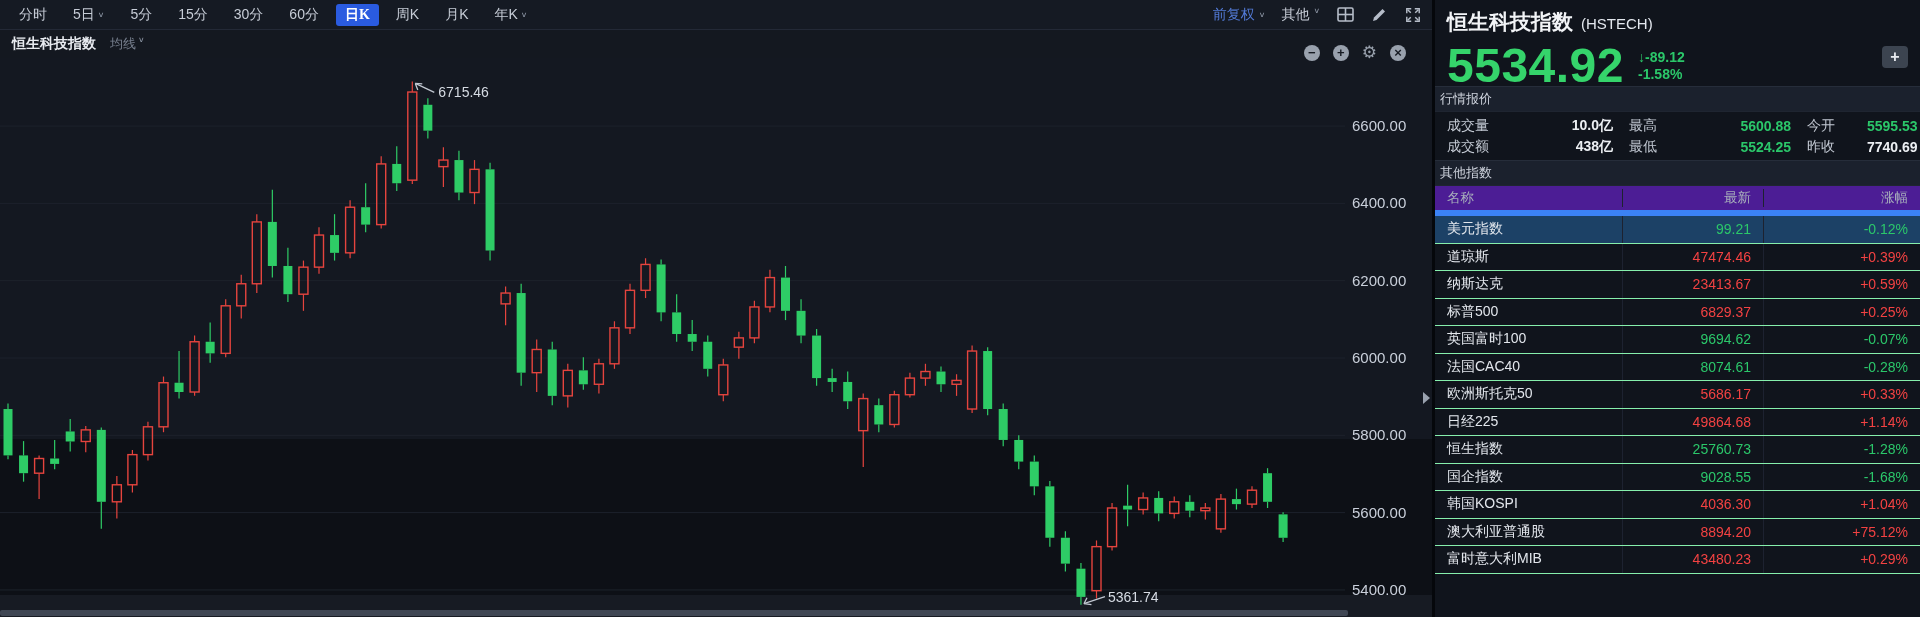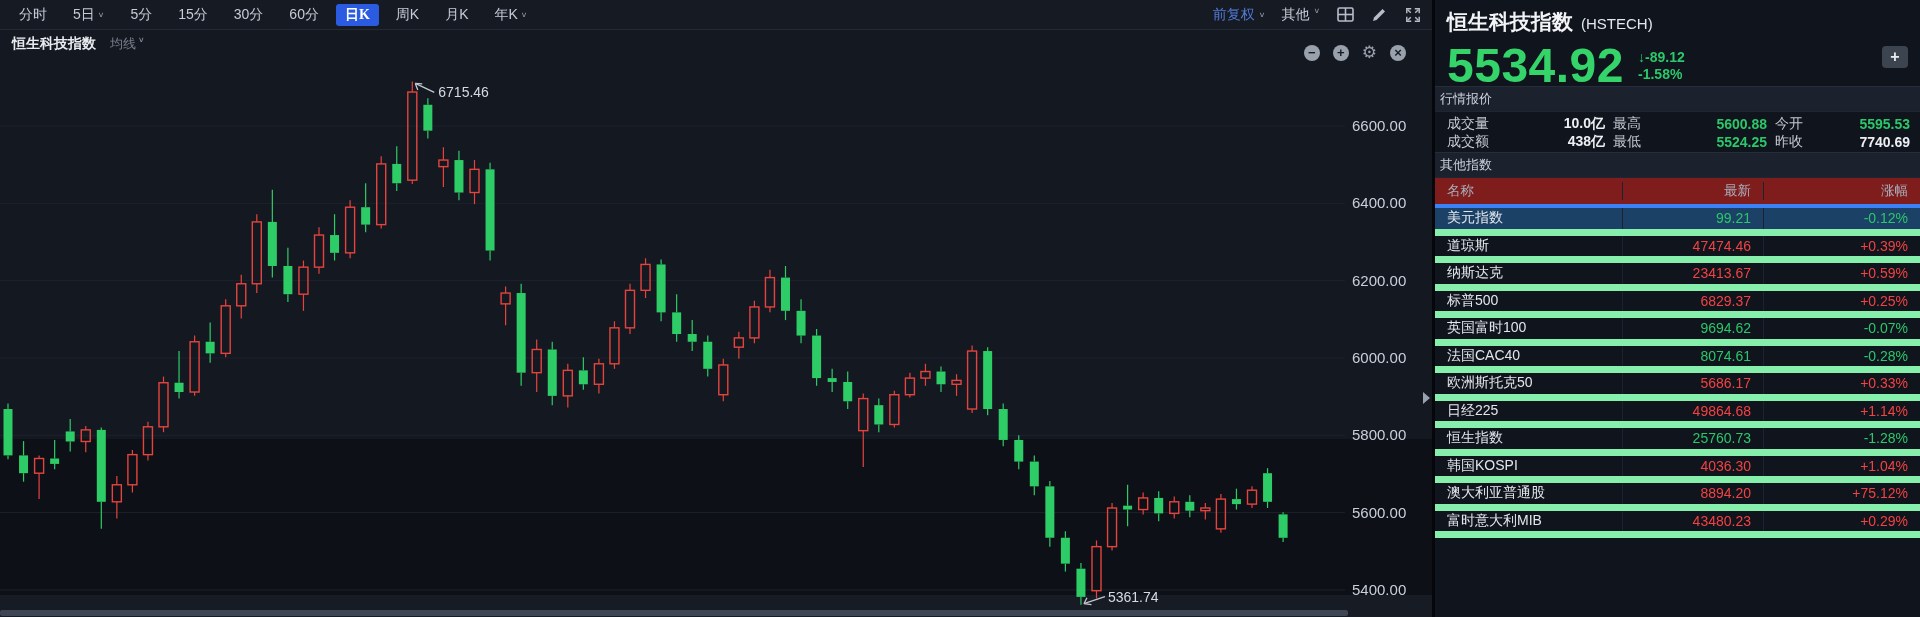--- a/index.html
+++ b/index.html
@@ -46,34 +46,34 @@
   .p-ticker { font-size:15px; color:#e3e7ee; }
   .p-pricerow { display:flex; align-items:center; gap:14px; margin-top:2px; }
   .p-price { font-size:48px; font-weight:bold; color:#35d46b; letter-spacing:.5px; }
   .p-chgcol { display:flex; flex-direction:column; line-height:17px; font-size:14px; font-weight:bold; color:#2bc76a;justify-content:flex-end; }
   .add-btn { position:absolute; right:12px; top:46px; width:26px; height:22px; background:#3c4450; color:#e8ebf0;
              border-radius:4px; font-size:16px; font-weight:bold; display:flex; align-items:center; justify-content:center; cursor:pointer; }
 
   .section-bar { height:26px; background:#1b212d; border-top:1px solid #262d3a; border-bottom:1px solid #1f2531;
                  display:flex; align-items:center; padding:0 5px; font-size:13px; color:#ced3dd; }
 
-  .quote-grid { padding:3px 10px 2px 12px; display:grid; height:40px;
-                grid-template-columns:58px 92px 44px 102px 44px 1fr; column-gap:8px;
+  .quote-grid { padding:3px 10px 2px 12px; display:grid; height:48px;
+                grid-template-columns:58px 92px 44px 102px 44px 1fr; column-gap:16px;
                 font-size:14px; align-items:center; }
   .q-label { color:#c2c8d2; }
   .q-val { text-align:right; font-weight:bold; }
   .q-white { color:#eceff3; } .q-down { color:#2bc76a; }
 
-  .t-head { height:30px; background:#7f1d1d; display:grid; grid-template-columns:187px 141px 1fr;
-            align-items:center; font-size:13.5px; color:#a7aebb; border-bottom:4px solid #3b82f6; }
+  .t-head { height:30px; background:#4c1d95; display:grid; grid-template-columns:187px 141px 1fr;
+            align-items:center; font-size:13.5px; color:#a7aebb; border-bottom:6px solid #3b82f6; }
   .t-head > div { padding:0 12px; }
   .t-head .r, .t-row .r { text-align:right; }
   .t-body { overflow:hidden; height:403px; }
   .t-row { height:27.5px; display:grid; grid-template-columns:187px 141px 1fr; align-items:center;
-           font-size:14px; border-bottom:7px solid #86efac; cursor:pointer; }
+           font-size:14px; border-bottom:1px solid #86efac; cursor:pointer; }
   .t-row > div { padding:0 12px; height:100%; display:flex; align-items:center; }
   .t-row > .r { justify-content:flex-end; }
   .t-row > div:nth-child(2), .t-row > div:nth-child(3),
   .t-head > div:nth-child(2), .t-head > div:nth-child(3) { border-left:1px solid #1d2230; }
   .t-row.selected { background:#1c4166; }
   .t-name { color:#e2e6ec; }
   .dn { color:#2bc76a; } .up { color:#f34242; }
 </style>
 </head>
 <body>
@@ -509,20 +509,25 @@
         <div class="t-name">日经225</div>
         <div class="r up">49864.68</div>
         <div class="r up">+1.14%</div>
       </div>
       <div class="t-row">
         <div class="t-name">恒生指数</div>
         <div class="r dn">25760.73</div>
         <div class="r dn">-1.28%</div>
       </div>
       <div class="t-row">
+        <div class="t-name">国企指数</div>
+        <div class="r dn">9028.55</div>
+        <div class="r dn">-1.68%</div>
+      </div>
+      <div class="t-row">
         <div class="t-name">韩国KOSPI</div>
         <div class="r up">4036.30</div>
         <div class="r up">+1.04%</div>
       </div>
       <div class="t-row">
         <div class="t-name">澳大利亚普通股</div>
         <div class="r up">8894.20</div>
         <div class="r up">+75.12%</div>
       </div>
       <div class="t-row">

